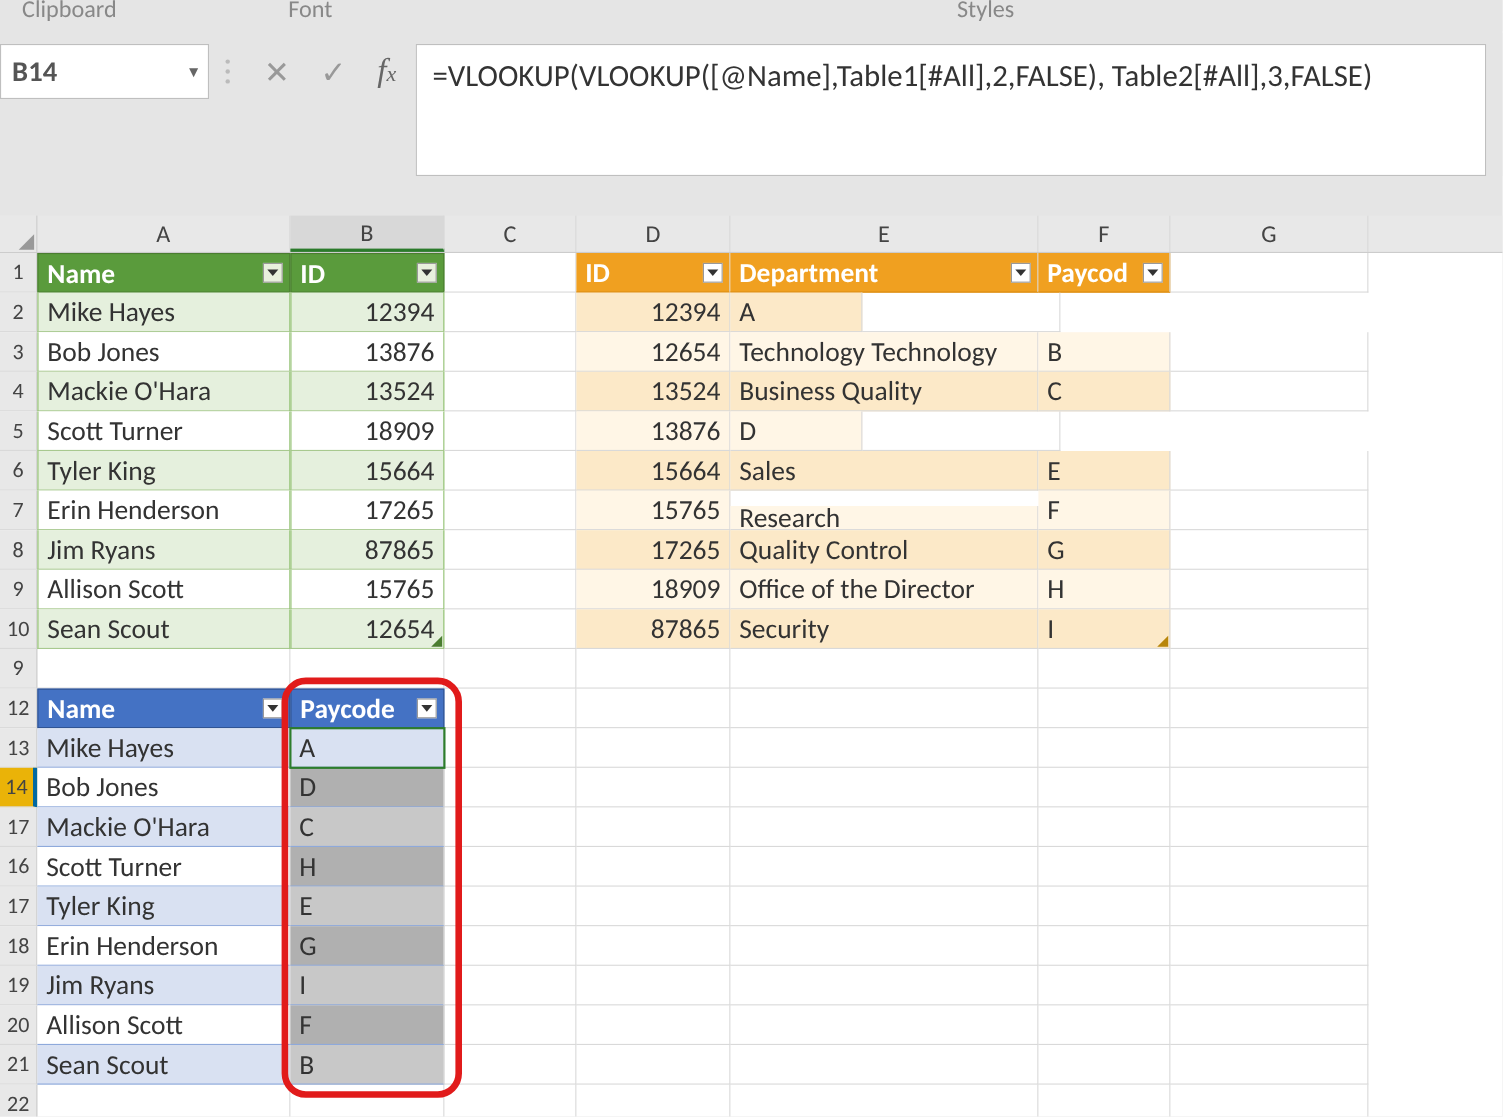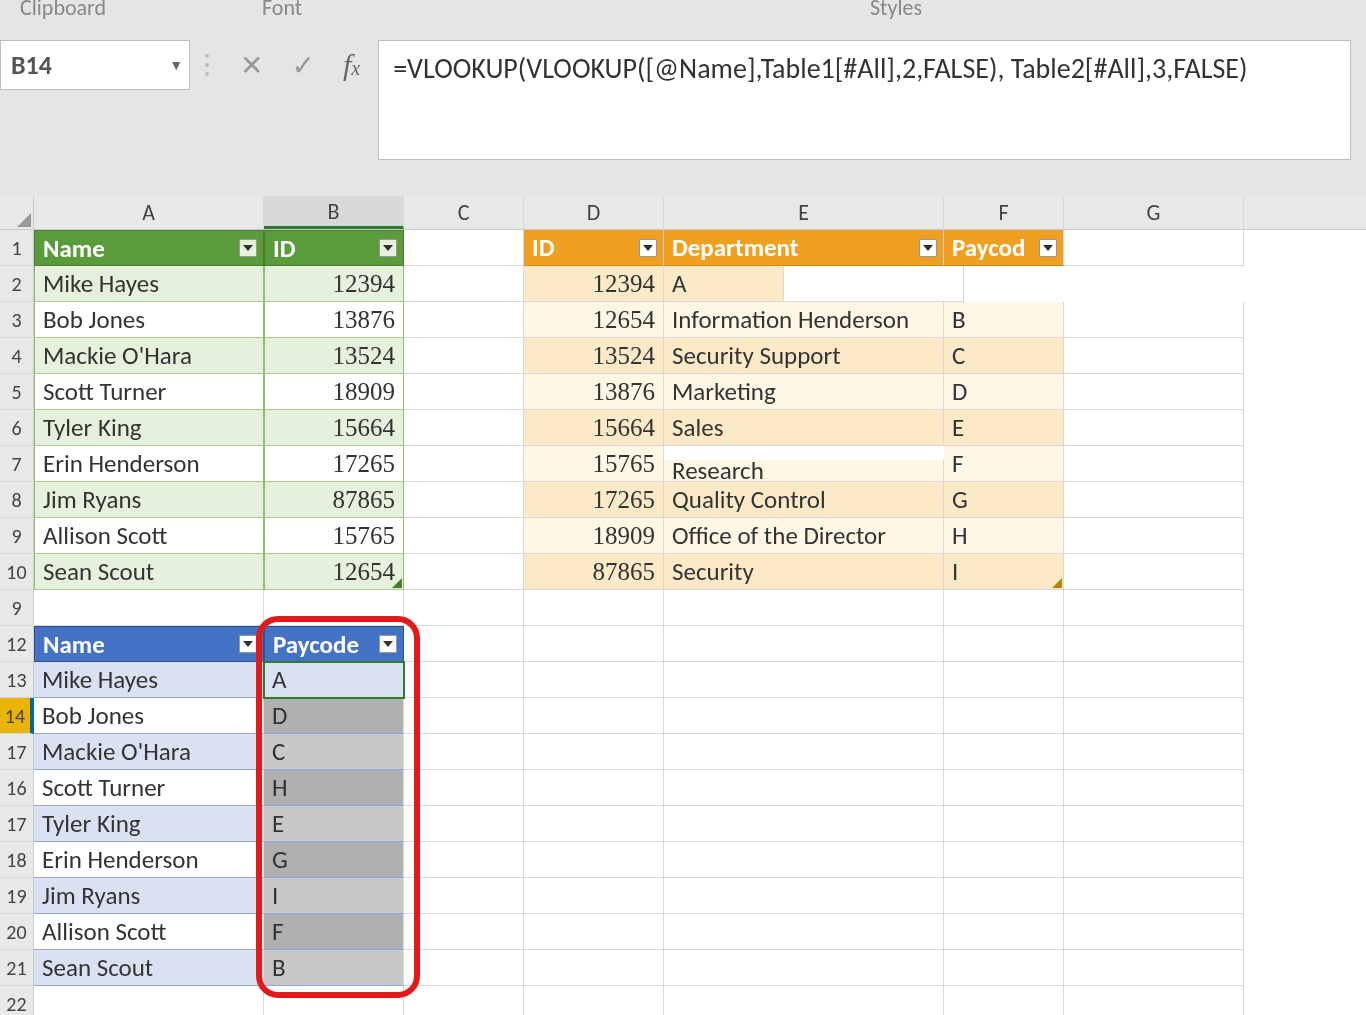--- a/index.html
+++ b/index.html
@@ -110,21 +110,21 @@
   .cell {
     border-right: 1px solid #d9d9d9;
     border-bottom: 1px solid #d9d9d9;
     padding: 2px 8px;
     font-size: 25px;
     display:flex; align-items:center;
     white-space: nowrap;
     overflow: hidden;
     position: relative;
   }
-  .num { justify-content: flex-end; font-family: Liberation Serif, serif; }
+  .num { justify-content: flex-end; }
   
   .t1h {
     background: #5a9b3c;
     color: #fff;
     font-weight: bold;
     border: 1px solid #4a7d30;
   }
   .t1-band1 { background:#e5f0dd; }
   .t1-band2 { background:#fff; }
   .t1-cell-side { border-left: 1px solid #8fbf6e; border-right: 1px solid #8fbf6e; }
@@ -234,41 +234,40 @@
       <div class="cell t2-band1 num" style="width: 140px;">12394</div>
       <div class="cell t2-band1" style="width: 120px;">A</div>
       <div class="cell " style="width: 180px;"></div>
     </div>
     <div class="row">
       <div class="rowh">3</div>
       <div class="cell t1-band2 t1-cell-side t1-row-border" style="width: 230px;">Bob Jones</div>
       <div class="cell t1-band2 t1-cell-side t1-row-border num" style="width: 140px;">13876</div>
       <div class="cell " style="width: 120px;"></div>
       <div class="cell t2-band2 num" style="width: 140px;">12654</div>
-      <div class="cell t2-band2" style="width: 280px;">Information Henderson</div>
+      <div class="cell t2-band2" style="width: 280px;">Technology Technology</div>
       <div class="cell t2-band2" style="width: 120px;">B</div>
       <div class="cell " style="width: 180px;"></div>
     </div>
     <div class="row">
       <div class="rowh">4</div>
       <div class="cell t1-band1 t1-cell-side t1-row-border" style="width: 230px;">Mackie O'Hara</div>
       <div class="cell t1-band1 t1-cell-side t1-row-border num" style="width: 140px;">13524</div>
       <div class="cell " style="width: 120px;"></div>
       <div class="cell t2-band1 num" style="width: 140px;">13524</div>
-      <div class="cell t2-band1" style="width: 280px;">Security Support</div>
+      <div class="cell t2-band1" style="width: 280px;">Business Quality</div>
       <div class="cell t2-band1" style="width: 120px;">C</div>
       <div class="cell " style="width: 180px;"></div>
     </div>
     <div class="row">
       <div class="rowh">5</div>
       <div class="cell t1-band2 t1-cell-side t1-row-border" style="width: 230px;">Scott Turner</div>
       <div class="cell t1-band2 t1-cell-side t1-row-border num" style="width: 140px;">18909</div>
       <div class="cell " style="width: 120px;"></div>
       <div class="cell t2-band2 num" style="width: 140px;">13876</div>
-      <div class="cell t2-band2" style="width: 280px;">Marketing</div>
       <div class="cell t2-band2" style="width: 120px;">D</div>
       <div class="cell " style="width: 180px;"></div>
     </div>
     <div class="row">
       <div class="rowh">6</div>
       <div class="cell t1-band1 t1-cell-side t1-row-border" style="width: 230px;">Tyler King</div>
       <div class="cell t1-band1 t1-cell-side t1-row-border num" style="width: 140px;">15664</div>
       <div class="cell " style="width: 120px;"></div>
       <div class="cell t2-band1 num" style="width: 140px;">15664</div>
       <div class="cell t2-band1" style="width: 280px;">Sales</div>

